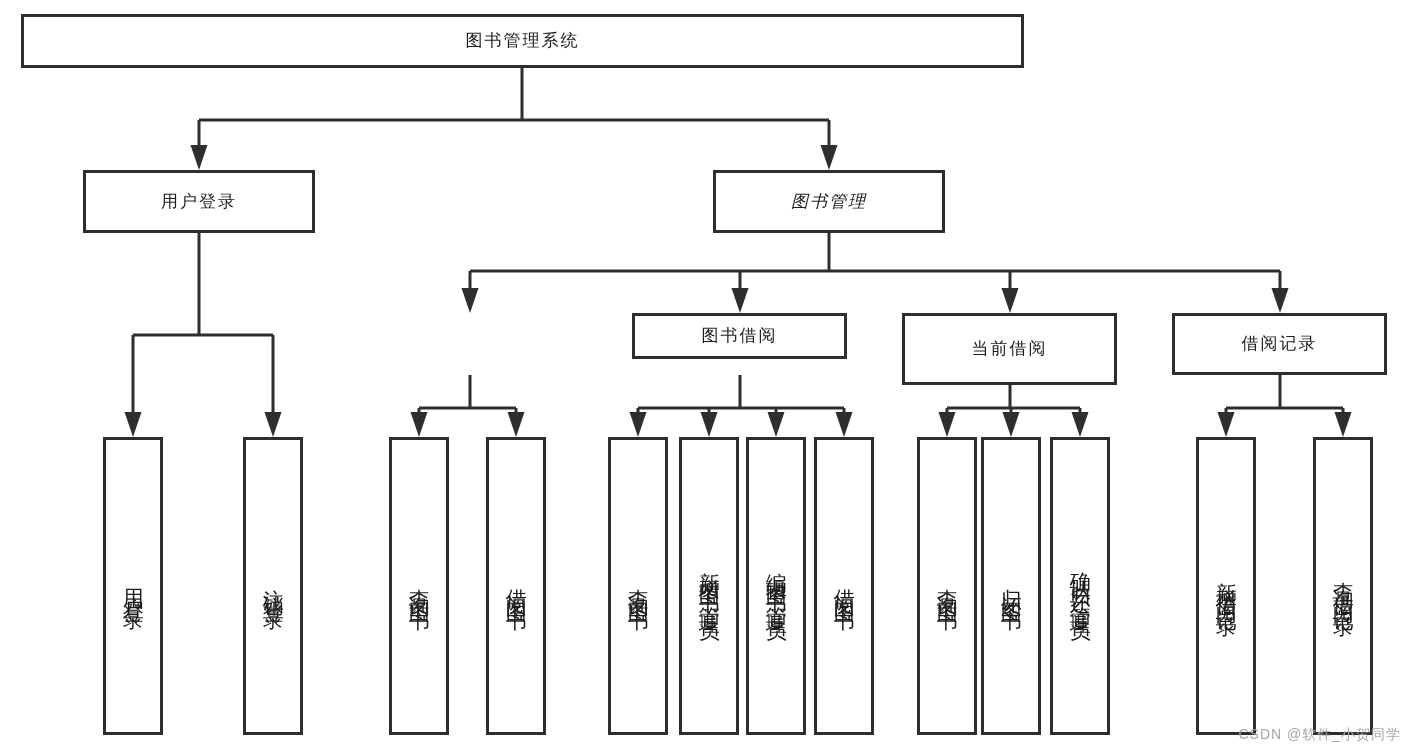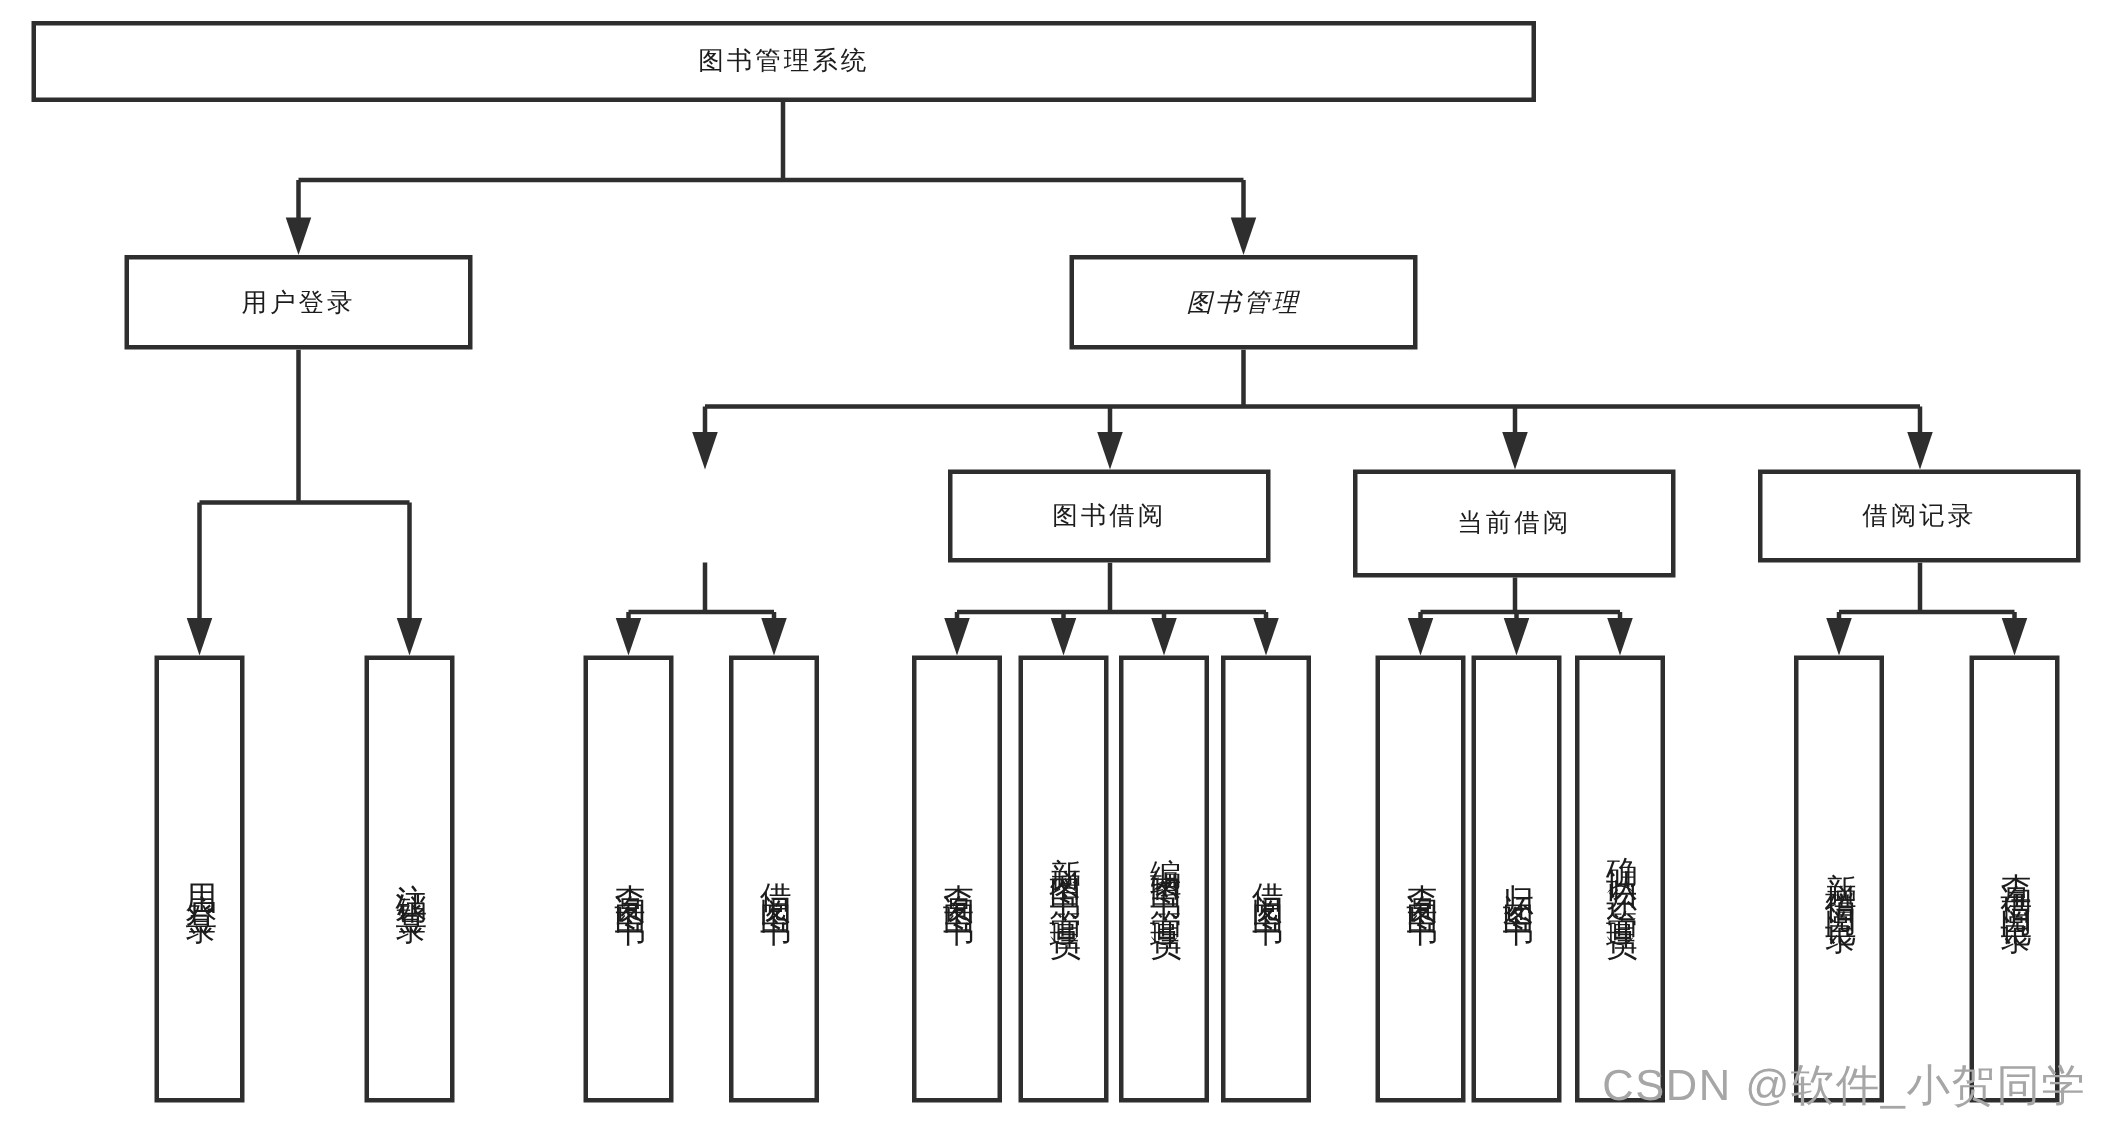--- a/index.html
+++ b/index.html
@@ -32,23 +32,23 @@
   }
   .vbox {
     writing-mode: vertical-rl;
     text-orientation: mixed;
     letter-spacing: 7px;
     font-size: 21px;
     padding: 6px 0;
   }
   .watermark {
     position: absolute;
-    right: 14px;
+    right: 4px;
     bottom: 3px;
-    font-size: 29px;
+    font-size: 14px;
     color: #a6a6a6;
     letter-spacing: 1px;
     white-space: nowrap;
   }
 </style>
 </head>
 <body>
 
 <div class="canvas">
 
@@ -90,21 +90,21 @@
       <polygon points="1217.5,412 1234.5,412 1226,437"></polygon>
       <polygon points="1334.5,412 1351.5,412 1343,437"></polygon>
     </g>
   </svg>
 
   <div class="box" style="left:21px; top:14px; width:1003px; height:54px;">图书管理系统</div>
 
   <div class="box" style="left:83px; top:170px; width:232px; height:63px;">用户登录</div>
   <div class="box" style="left:713px; top:170px; width:232px; height:63px;font-style:italic;">图书管理</div>
 
-  <div class="box" style="left:632px; top:313px; width:215px; height:62px;">图书借阅</div>
+  <div class="box" style="left:632px; top:313px; width:215px; height:46px;">图书借阅</div>
   <div class="box" style="left:902px; top:313px; width:215px; height:72px;">当前借阅</div>
   <div class="box" style="left:1172px; top:313px; width:215px; height:62px;">借阅记录</div>
 
   <div class="box vbox" style="left:103px; top:437px; width:60px; height:298px;">用户登录</div>
   <div class="box vbox" style="left:243px; top:437px; width:60px; height:298px;">注销登录</div>
 
   <div class="box vbox" style="left:389px; top:437px; width:60px; height:298px;">查询图书</div>
   <div class="box vbox" style="left:486px; top:437px; width:60px; height:298px;">借阅图书</div>
 
   <div class="box vbox" style="left:608px; top:437px; width:60px; height:298px;">查询图书</div>

